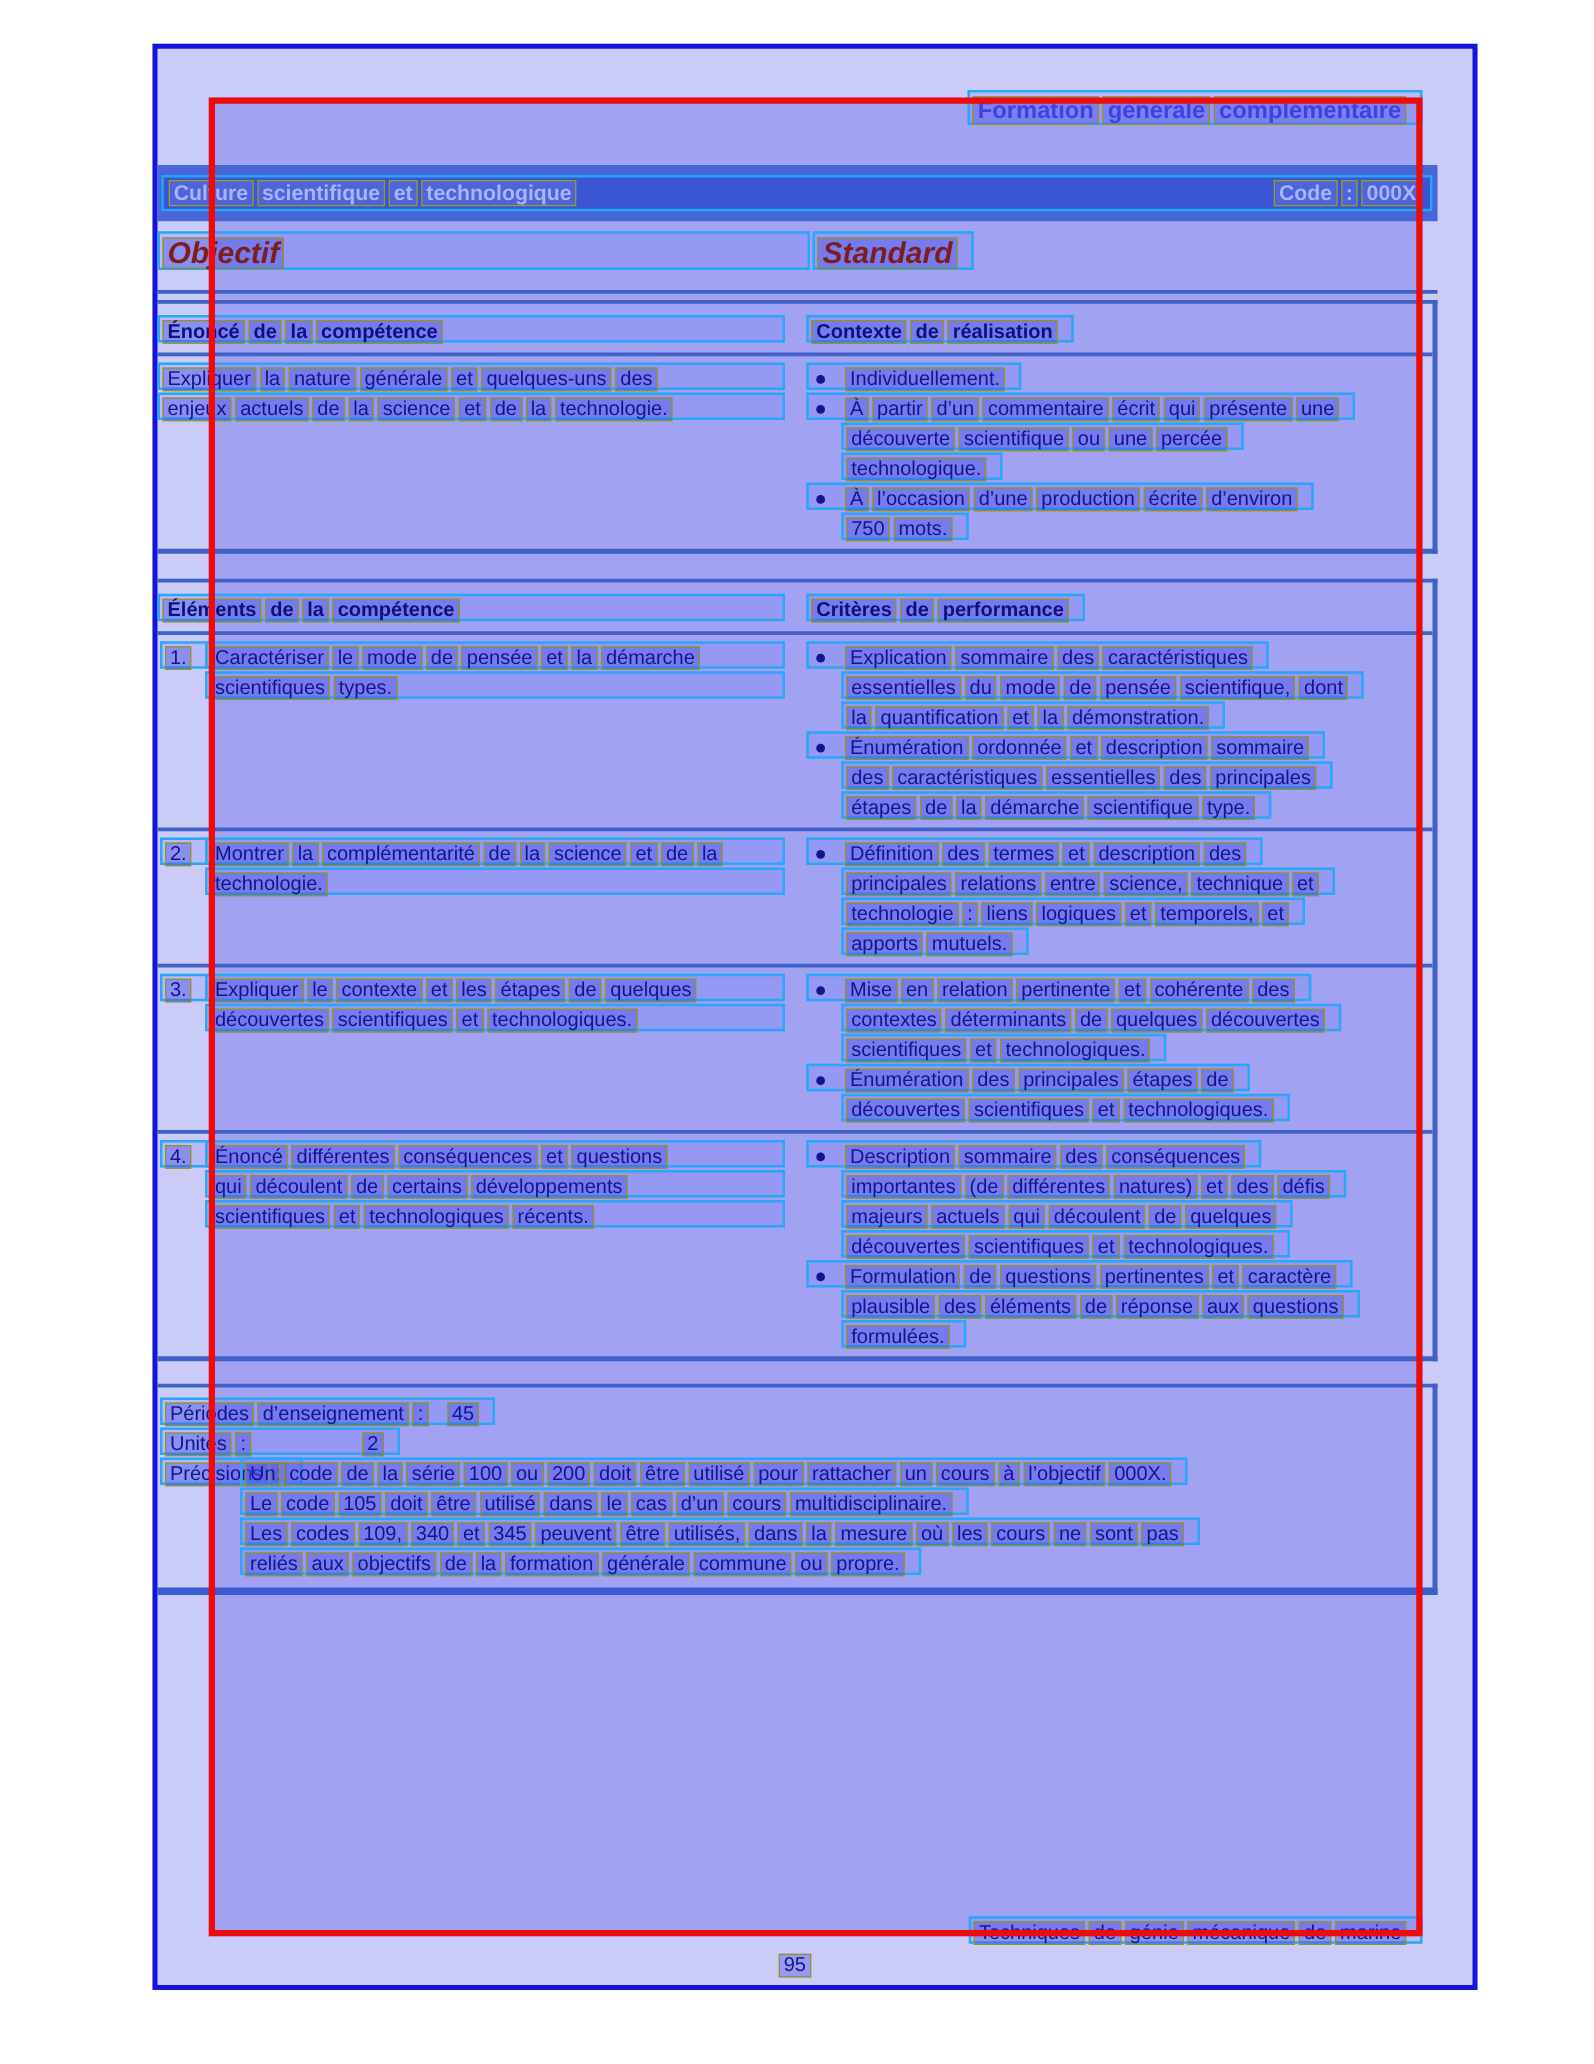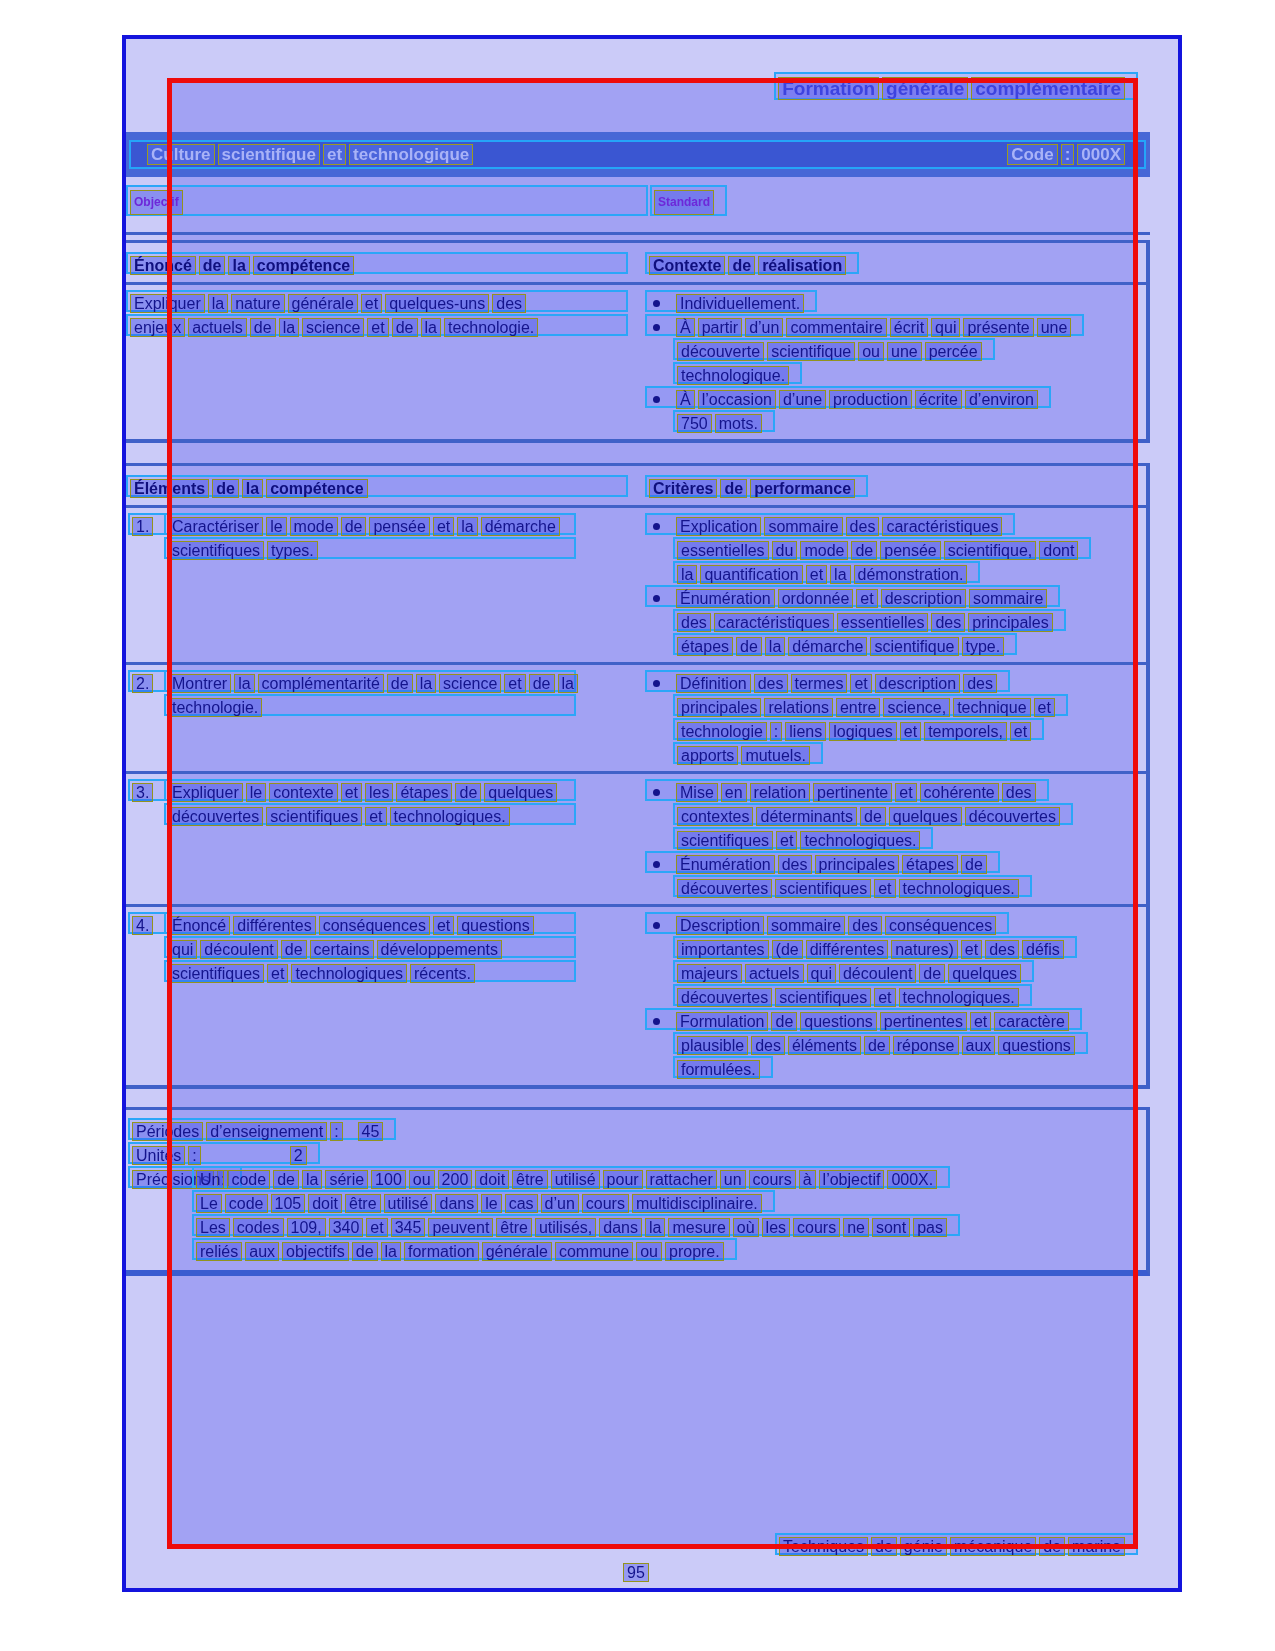--- a/index.html
+++ b/index.html
@@ -23,43 +23,43 @@
   .cont{margin-left:28px;}
   .b::before{content:"";flex:none;width:7px;height:7px;border-radius:50%;background:#14148c;margin:0 16px 0 4px;}
   .hd .w{font-weight:bold;color:#0f0f7e;}
   
   .doc-title{position:absolute;top:33px;right:40px;height:28px;z-index:2;}
   .doc-title .w{font-weight:bold;font-size:19px;line-height:21px;color:#3d43df;background:rgba(88,88,240,.42);}
   
   .bar{position:absolute;left:0;top:93px;width:1024px;height:45px;background:#4767d6;z-index:1;}
   .bar-line{position:absolute;left:3px;right:4px;top:8px;height:29px;box-sizing:border-box;
             border:2px solid #25a5f8;background:#3a56d2;display:flex;align-items:center;
-            justify-content:space-between;padding:0 16px;}
+            justify-content:space-between;padding:0 4px;}
   .bar .w{color:#a9b3f7;background:rgba(120,135,245,.30);font-weight:bold;font-size:17px;line-height:19px;border-color:#9b9b20;}
   .bar-left,.bar-right{display:flex;align-items:center;}
   
   .obj-row{position:absolute;left:0;top:146px;display:flex;z-index:2;}
   .obj-strip{width:522px;height:31px;}
   .std-strip{height:31px;margin-left:2px;}
-  .obj-row .w{font-weight:bold;font-size:12px;line-height:23px;color:#6d28d9;}
+  .obj-row .w{font-style:italic;font-weight:bold;font-size:24px;line-height:23px;color:#7f1d1d;}
   
   .rule-a{position:absolute;left:0;top:193px;width:1024px;height:3px;background:#4061c8;z-index:1;}
   .tbl{position:absolute;left:0;width:1024px;box-sizing:border-box;z-index:1;
        border-top:3px solid #4061c8;border-right:4px solid #4061c8;border-bottom:4px solid #4061c8;}
   .t1{top:201px;}
   .t2{top:424px;}
   .t3{top:1068px;border-bottom:6px solid #3a5cd0;}
   .thead{display:grid;grid-template-columns:519px 1fr;align-items:center;border-bottom:3px solid #4061c8;
          padding:9px 0 6px 0;}
   .tbody{display:grid;grid-template-columns:519px 1fr;padding:5px 0;}
   .trow{display:grid;grid-template-columns:519px 1fr;padding:5px 0;}
   .trow + .trow{border-top:3px solid #4061c8;}
   .cell-l{position:relative;}
   .numline{position:absolute;left:2px;top:0;height:22px;}
-  .indent{margin-left:38px;width:412px;}
+  .indent{margin-left:38px;width:464px;}
   
   .t3 .thead{grid-template-columns:1fr;padding:12px 0 9px 0;}
   .act-body{padding:8px 0 8px 2px;position:relative;}
   .val-gap-s{margin-left:12px;}
   .val-gap-l{margin-left:86px;}
   .prec{position:relative;}
   .prec-label{position:absolute;left:0;top:0;}
   .prec-lines{margin-left:64px;}
   
   .footer-line{position:absolute;top:1494px;right:40px;z-index:2;justify-content:flex-end;}

